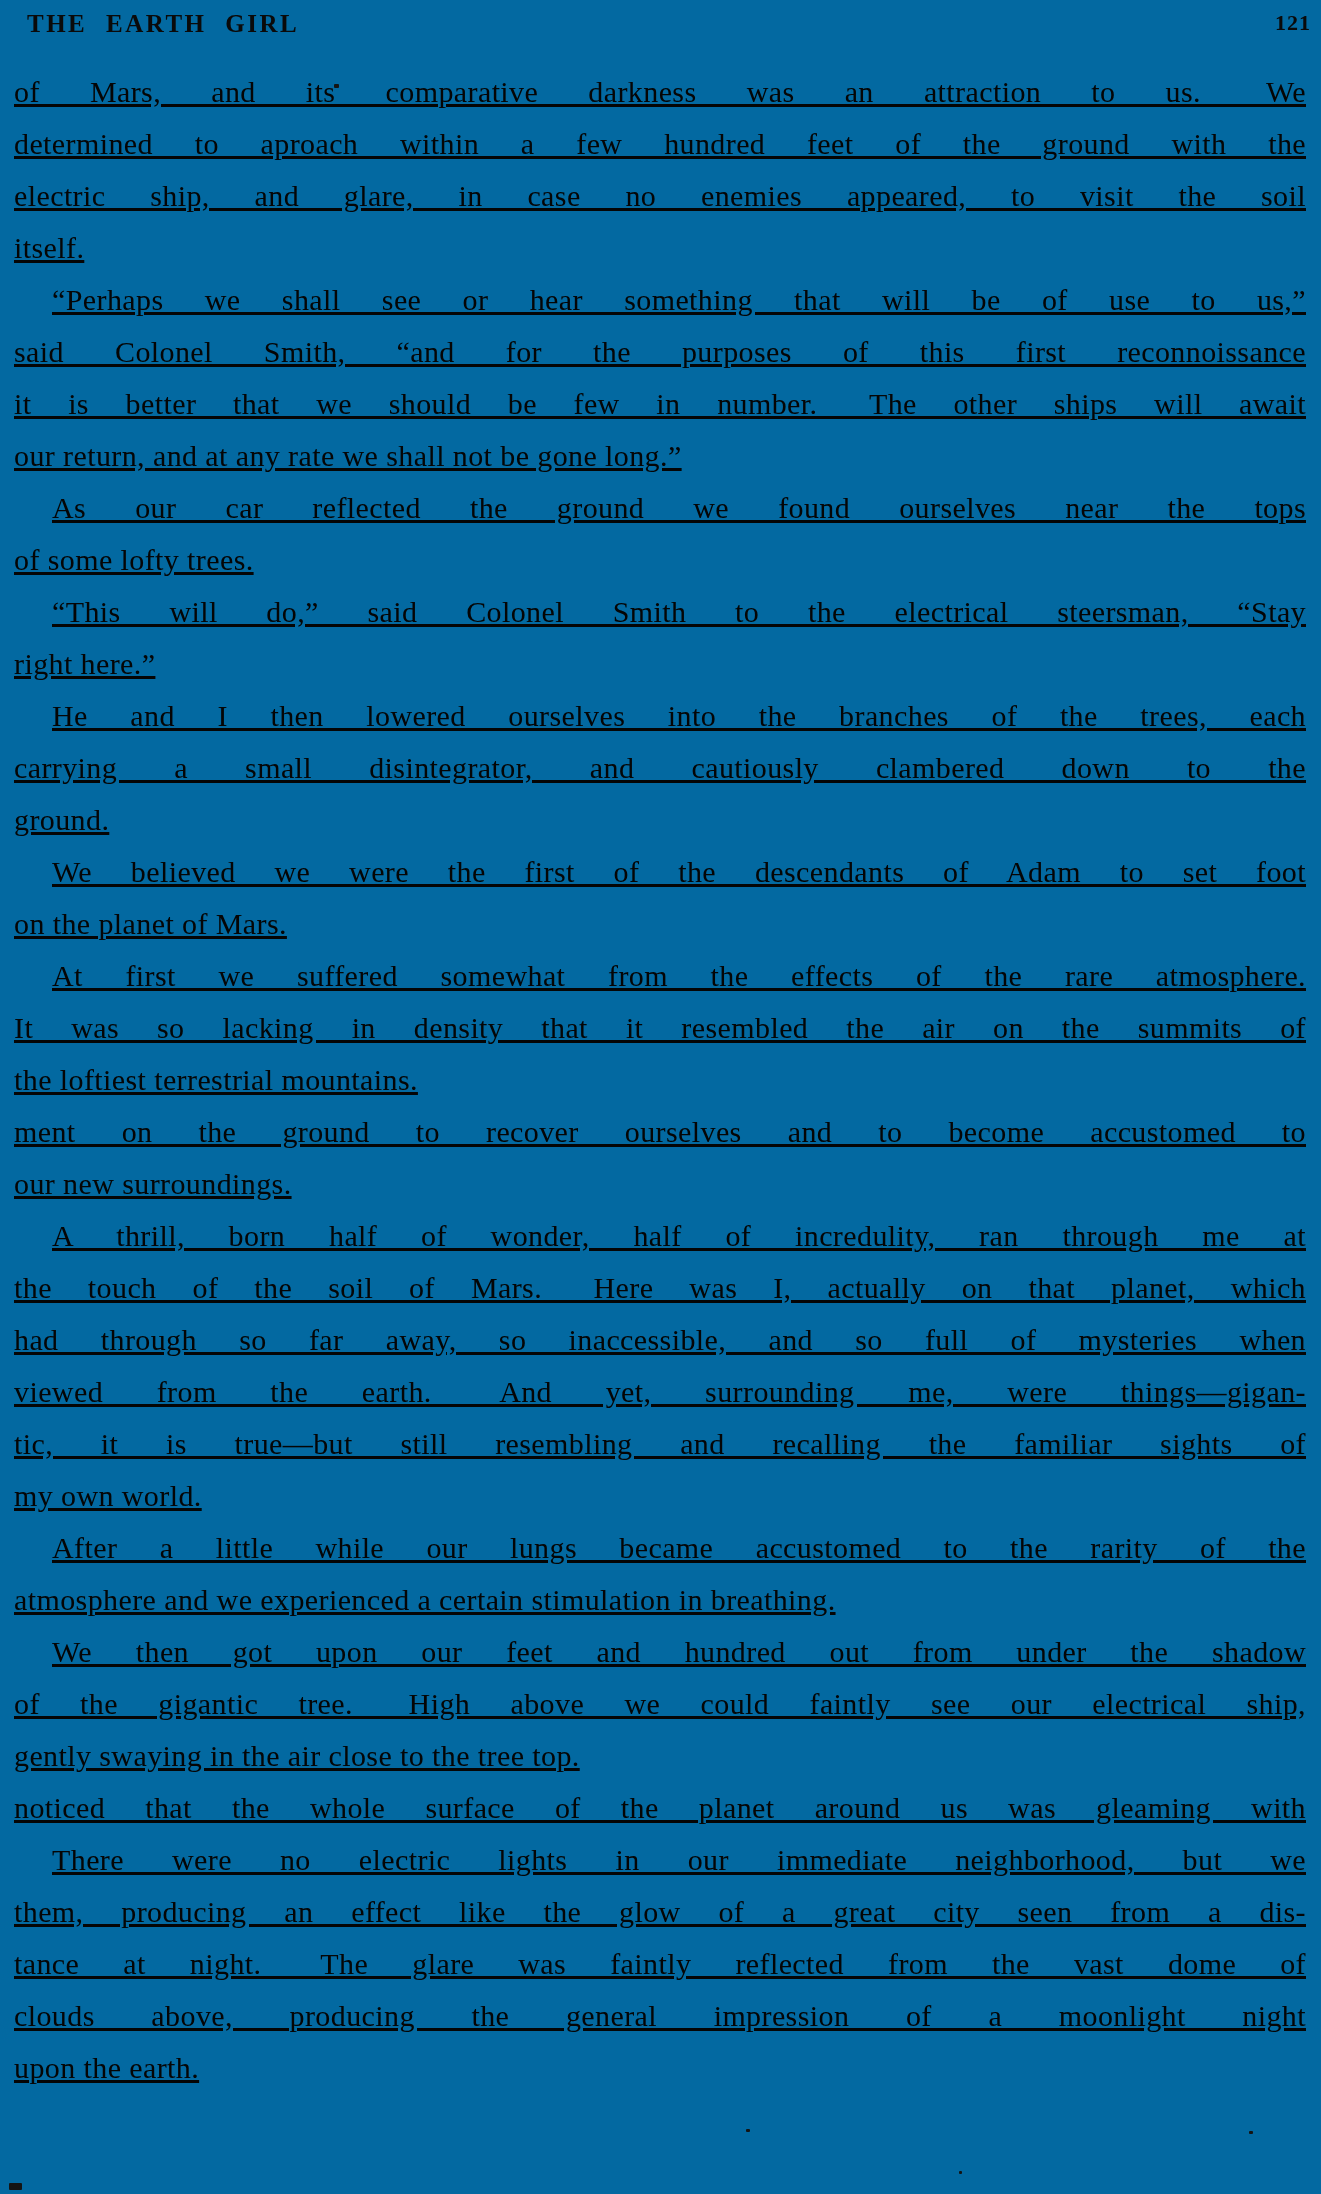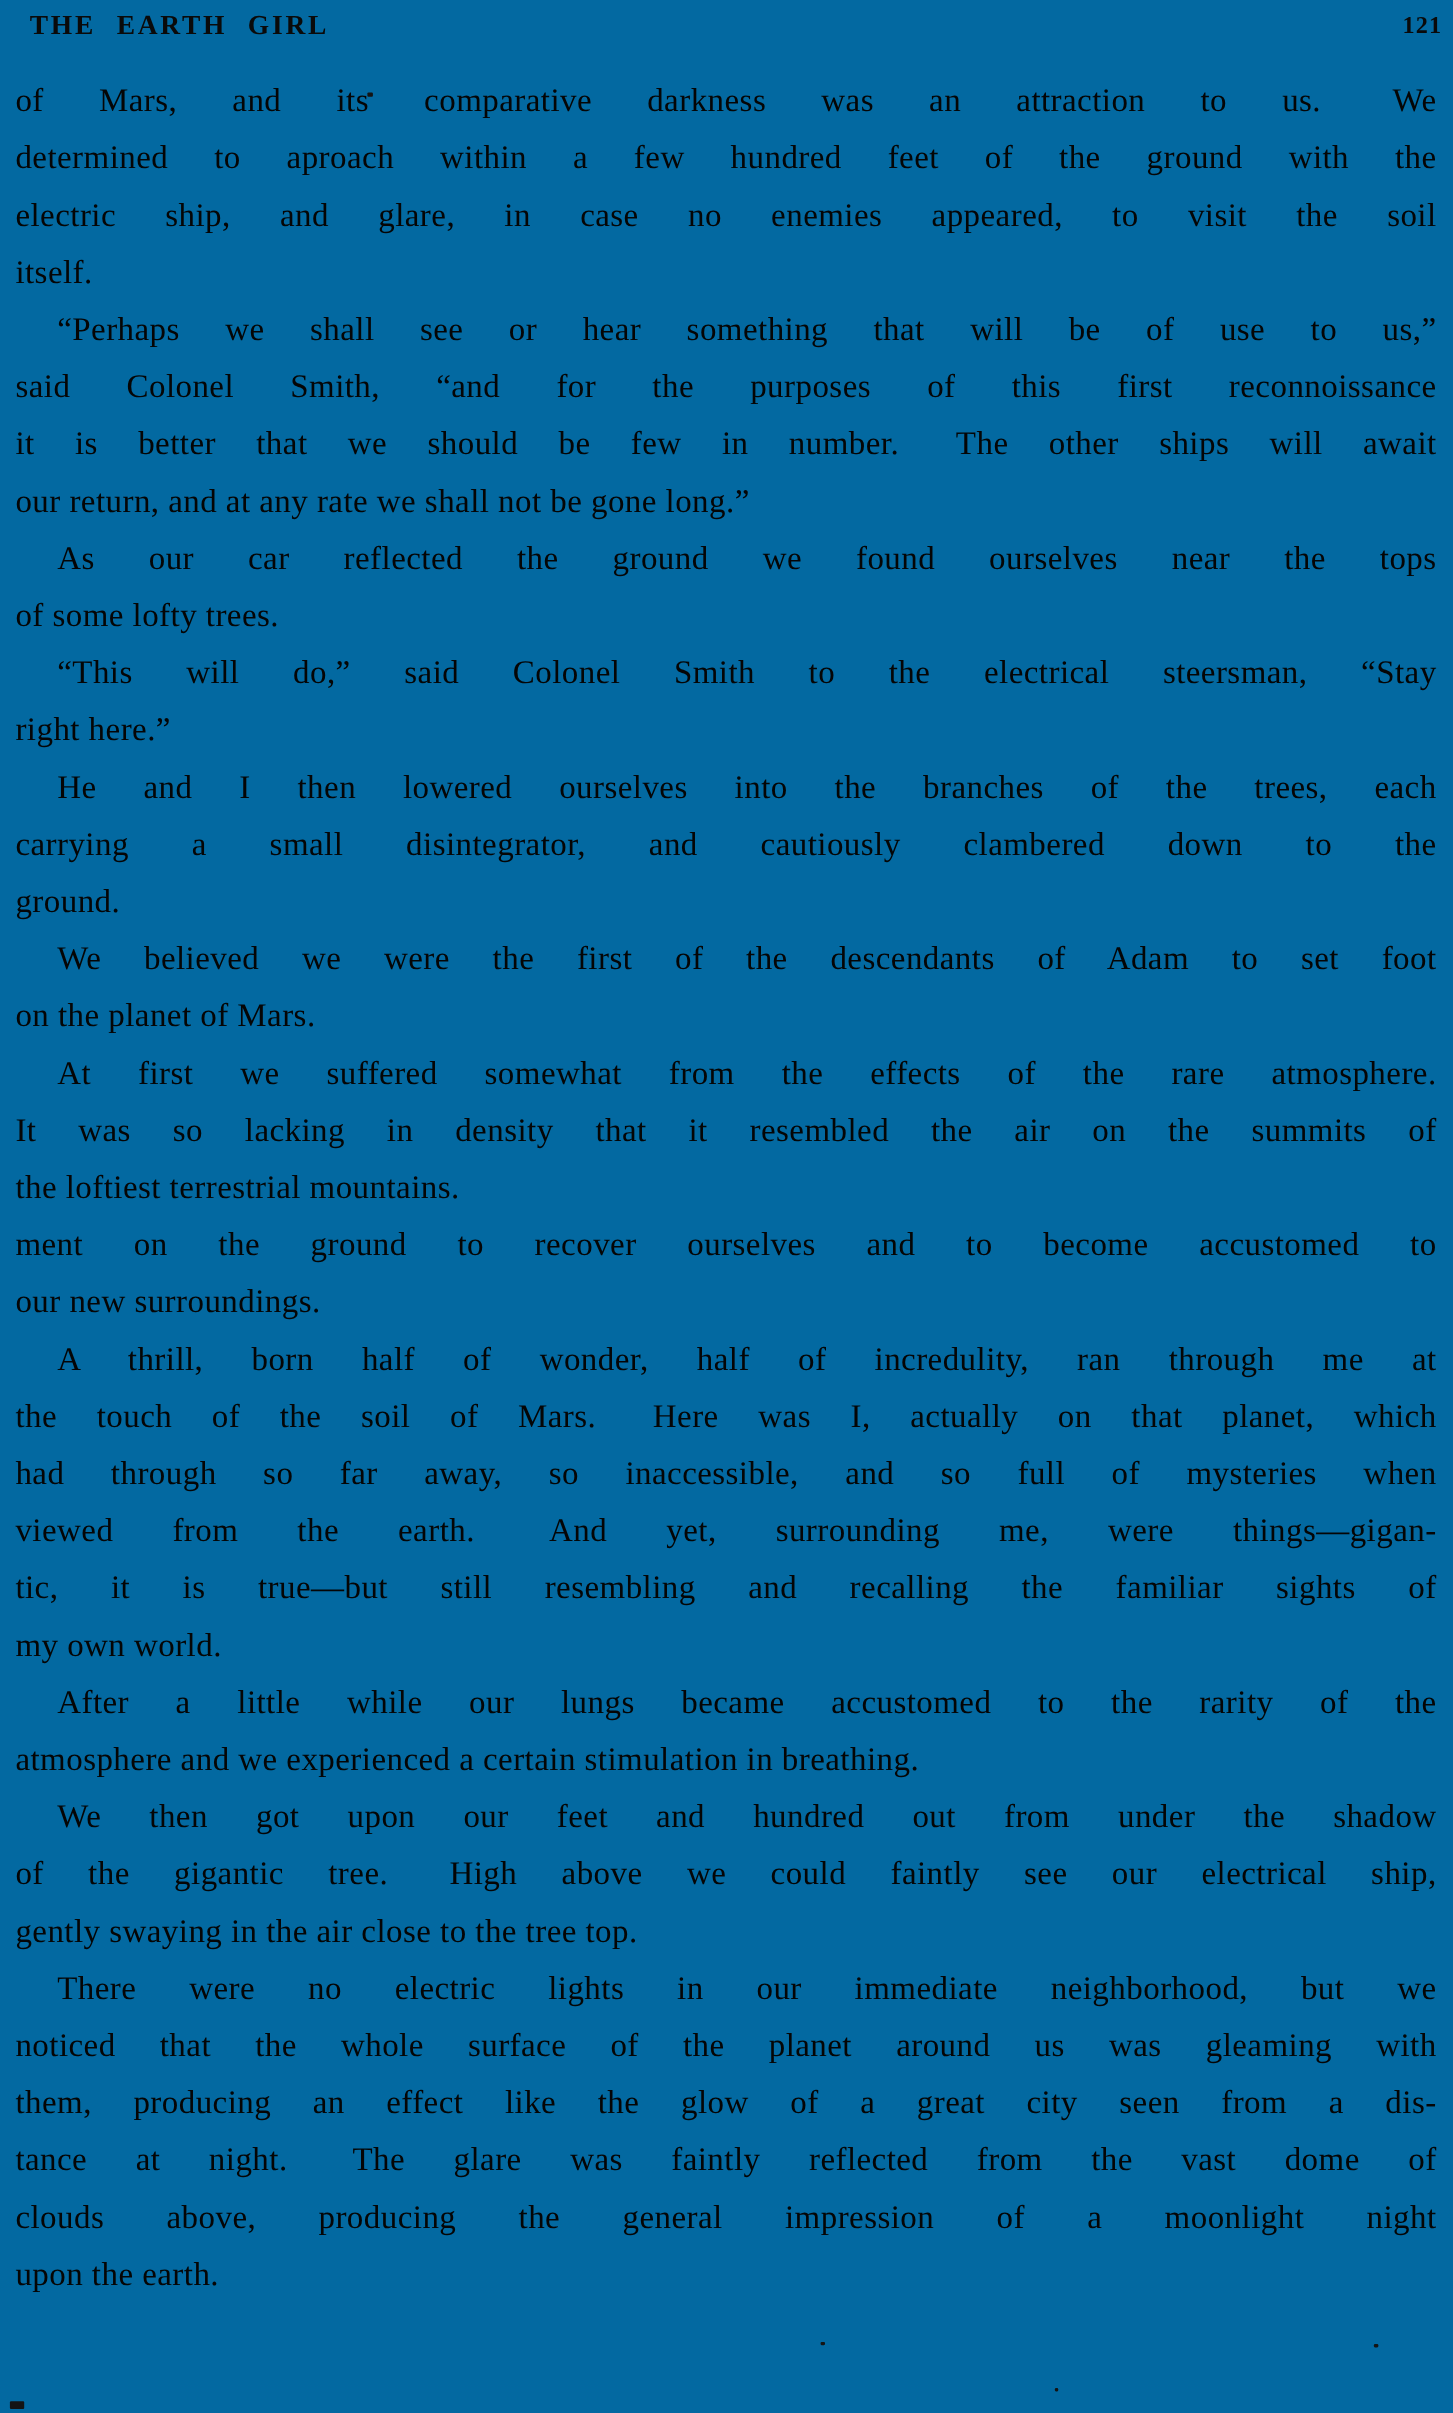--- a/index.html
+++ b/index.html
@@ -46,20 +46,21 @@
     width: 1292px;
     font-size: 30px;
     line-height: 52px;
     letter-spacing: 0.4px;
   }
   .para { margin: 0; padding: 0; }
   .line {
     text-align: justify;
     text-align-last: justify;
     white-space: normal;
+    text-decoration: underline;
   }
   .line.end {
     text-align-last: left;
   }
   .line.first {
     text-indent: 38px;
   }
   
   .speck {
     position: absolute;
@@ -131,22 +132,22 @@
       <div class="para">
         <div class="line first">After a little while our lungs became accustomed to the rarity of the</div>
         <div class="line end">atmosphere and we experienced a certain stimulation in breathing.</div>
       </div>
       <div class="para">
         <div class="line first">We then got upon our feet and hundred out from under the shadow</div>
         <div class="line">of the gigantic tree.  High above we could faintly see our electrical ship,</div>
         <div class="line end">gently swaying in the air close to the tree top.</div>
       </div>
       <div class="para">
+        <div class="line">noticed that the whole surface of the planet around us was gleaming with</div>
         <div class="line first">There were no electric lights in our immediate neighborhood, but we</div>
-        <div class="line">noticed that the whole surface of the planet around us was gleaming with</div>
         <div class="line">them, producing an effect like the glow of a great city seen from a dis-</div>
         <div class="line">tance at night.  The glare was faintly reflected from the vast dome of</div>
         <div class="line">clouds above, producing the general impression of a moonlight night</div>
         <div class="line end">upon the earth.</div>
       </div>
     </main>
 
   <div class="speck s1"></div>
   <div class="speck s2"></div>
   <div class="speck s3"></div>

